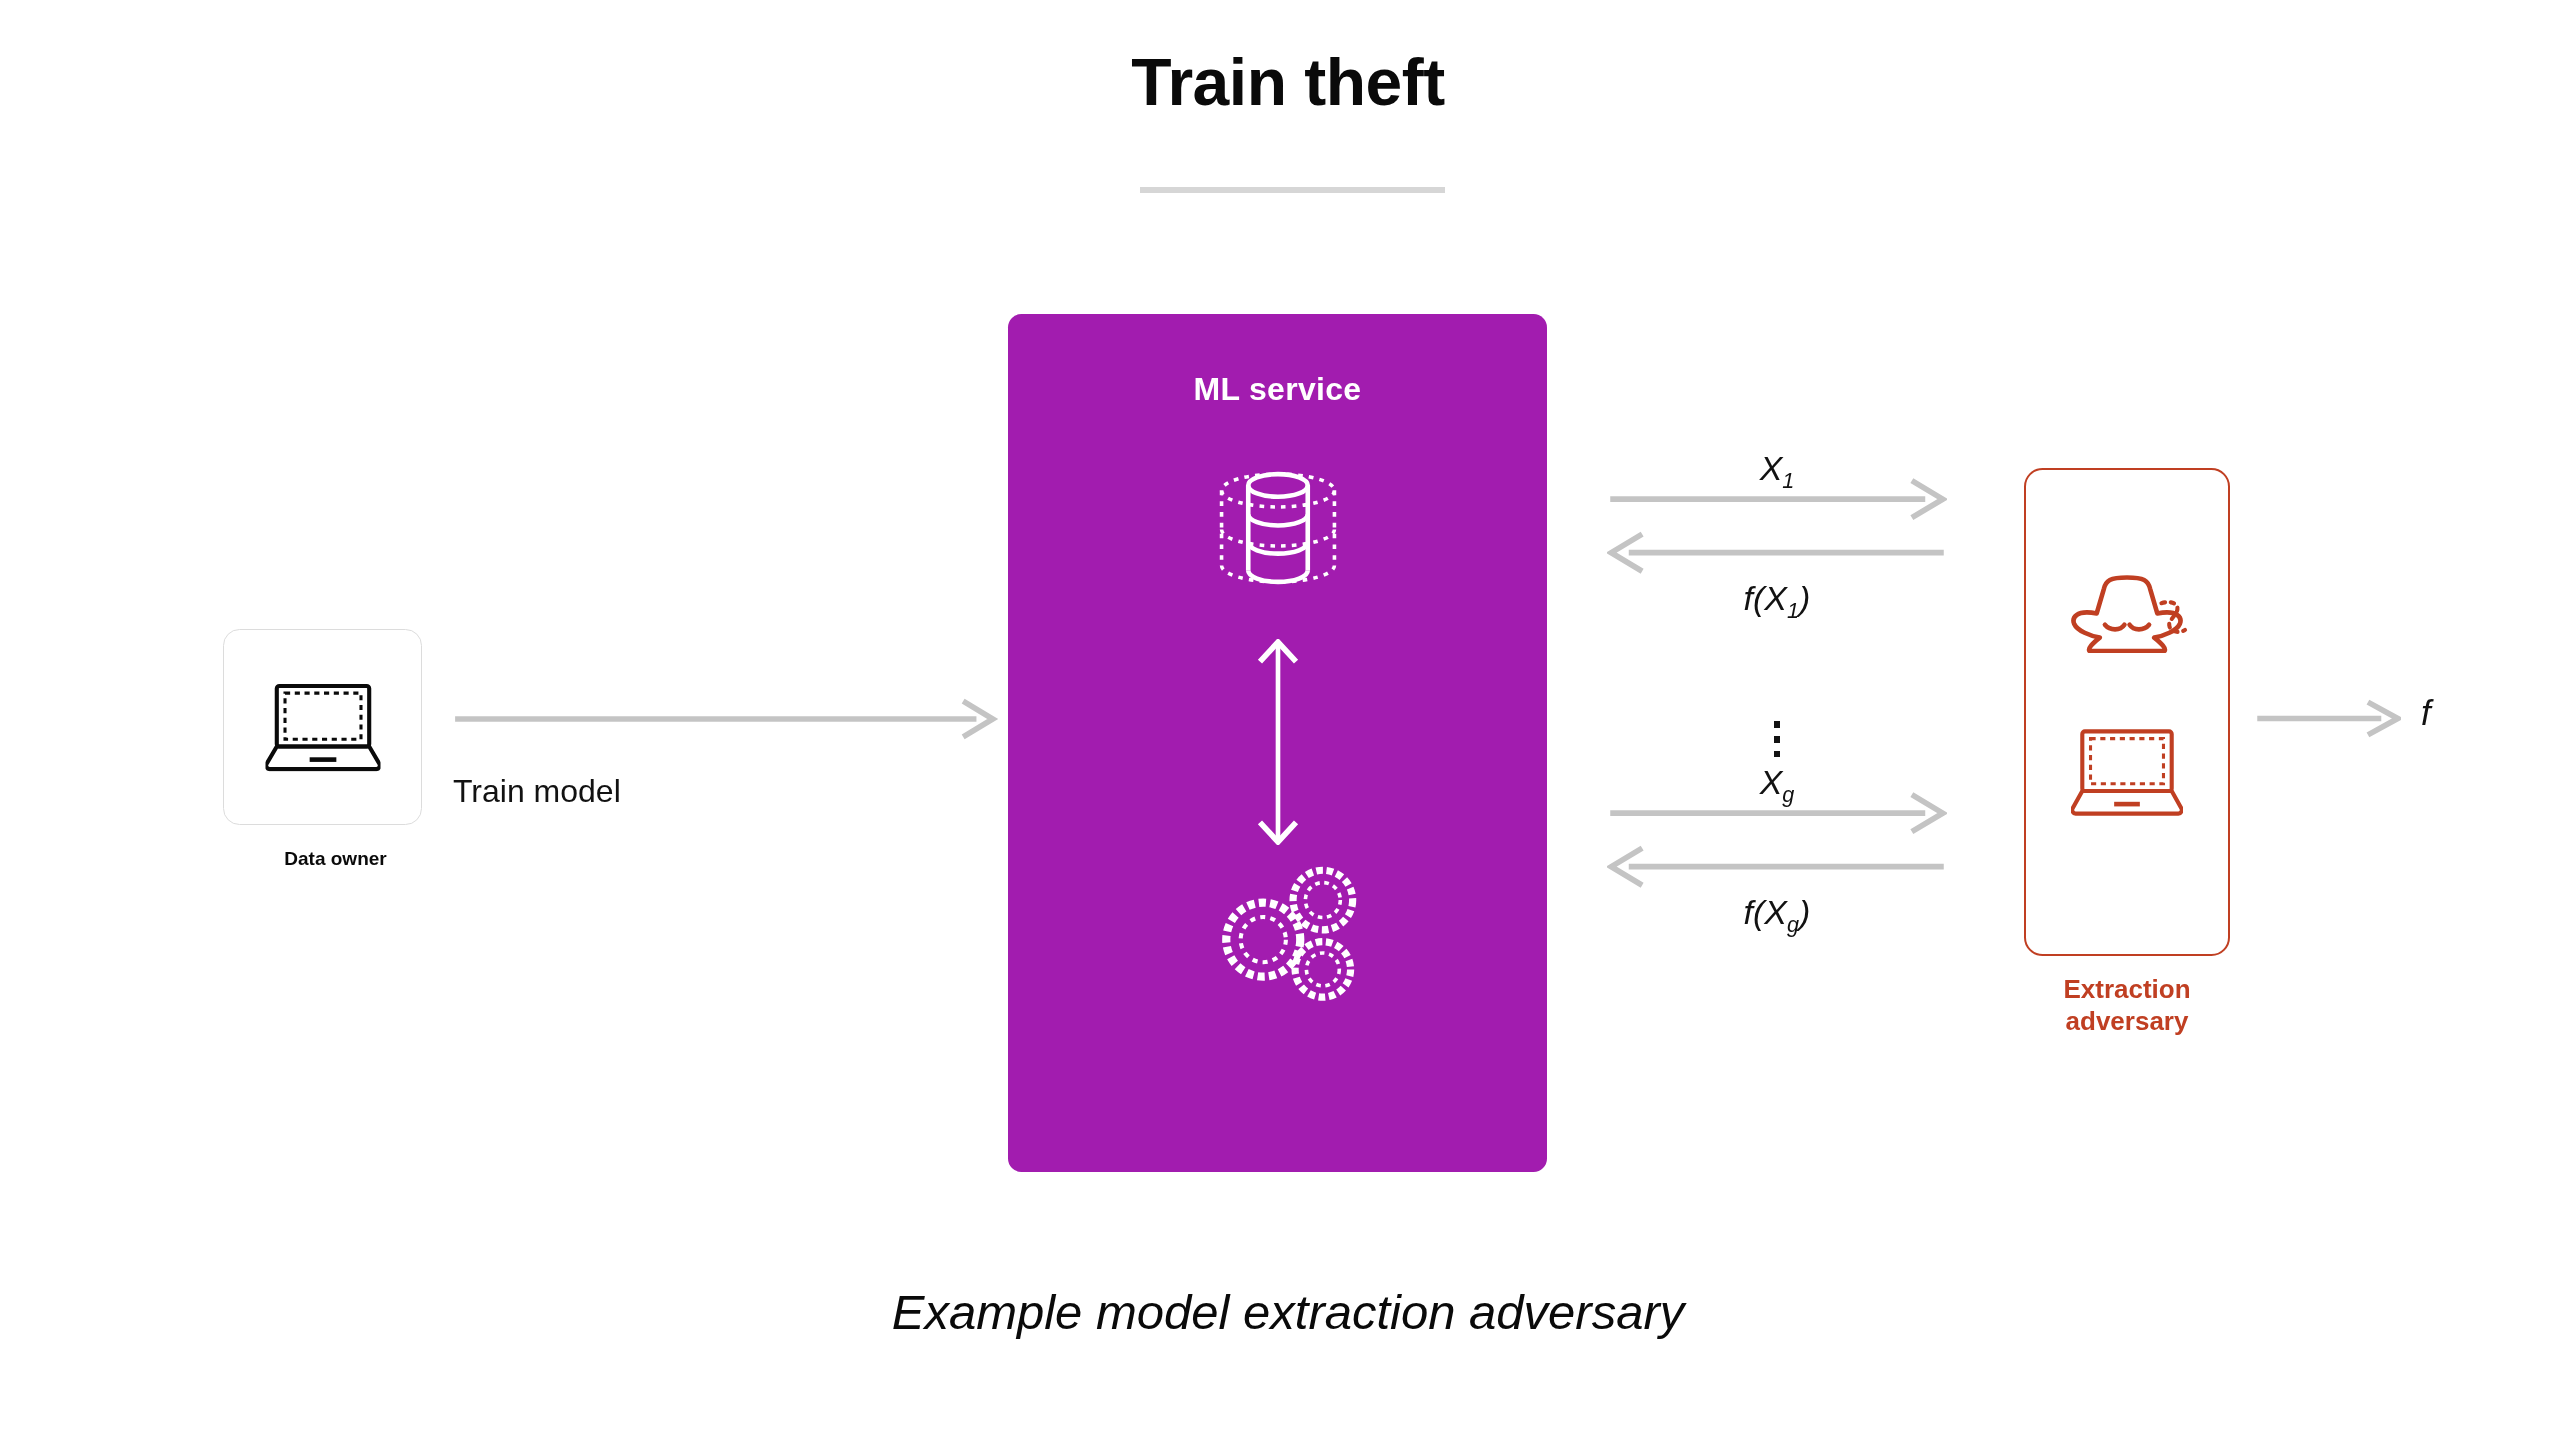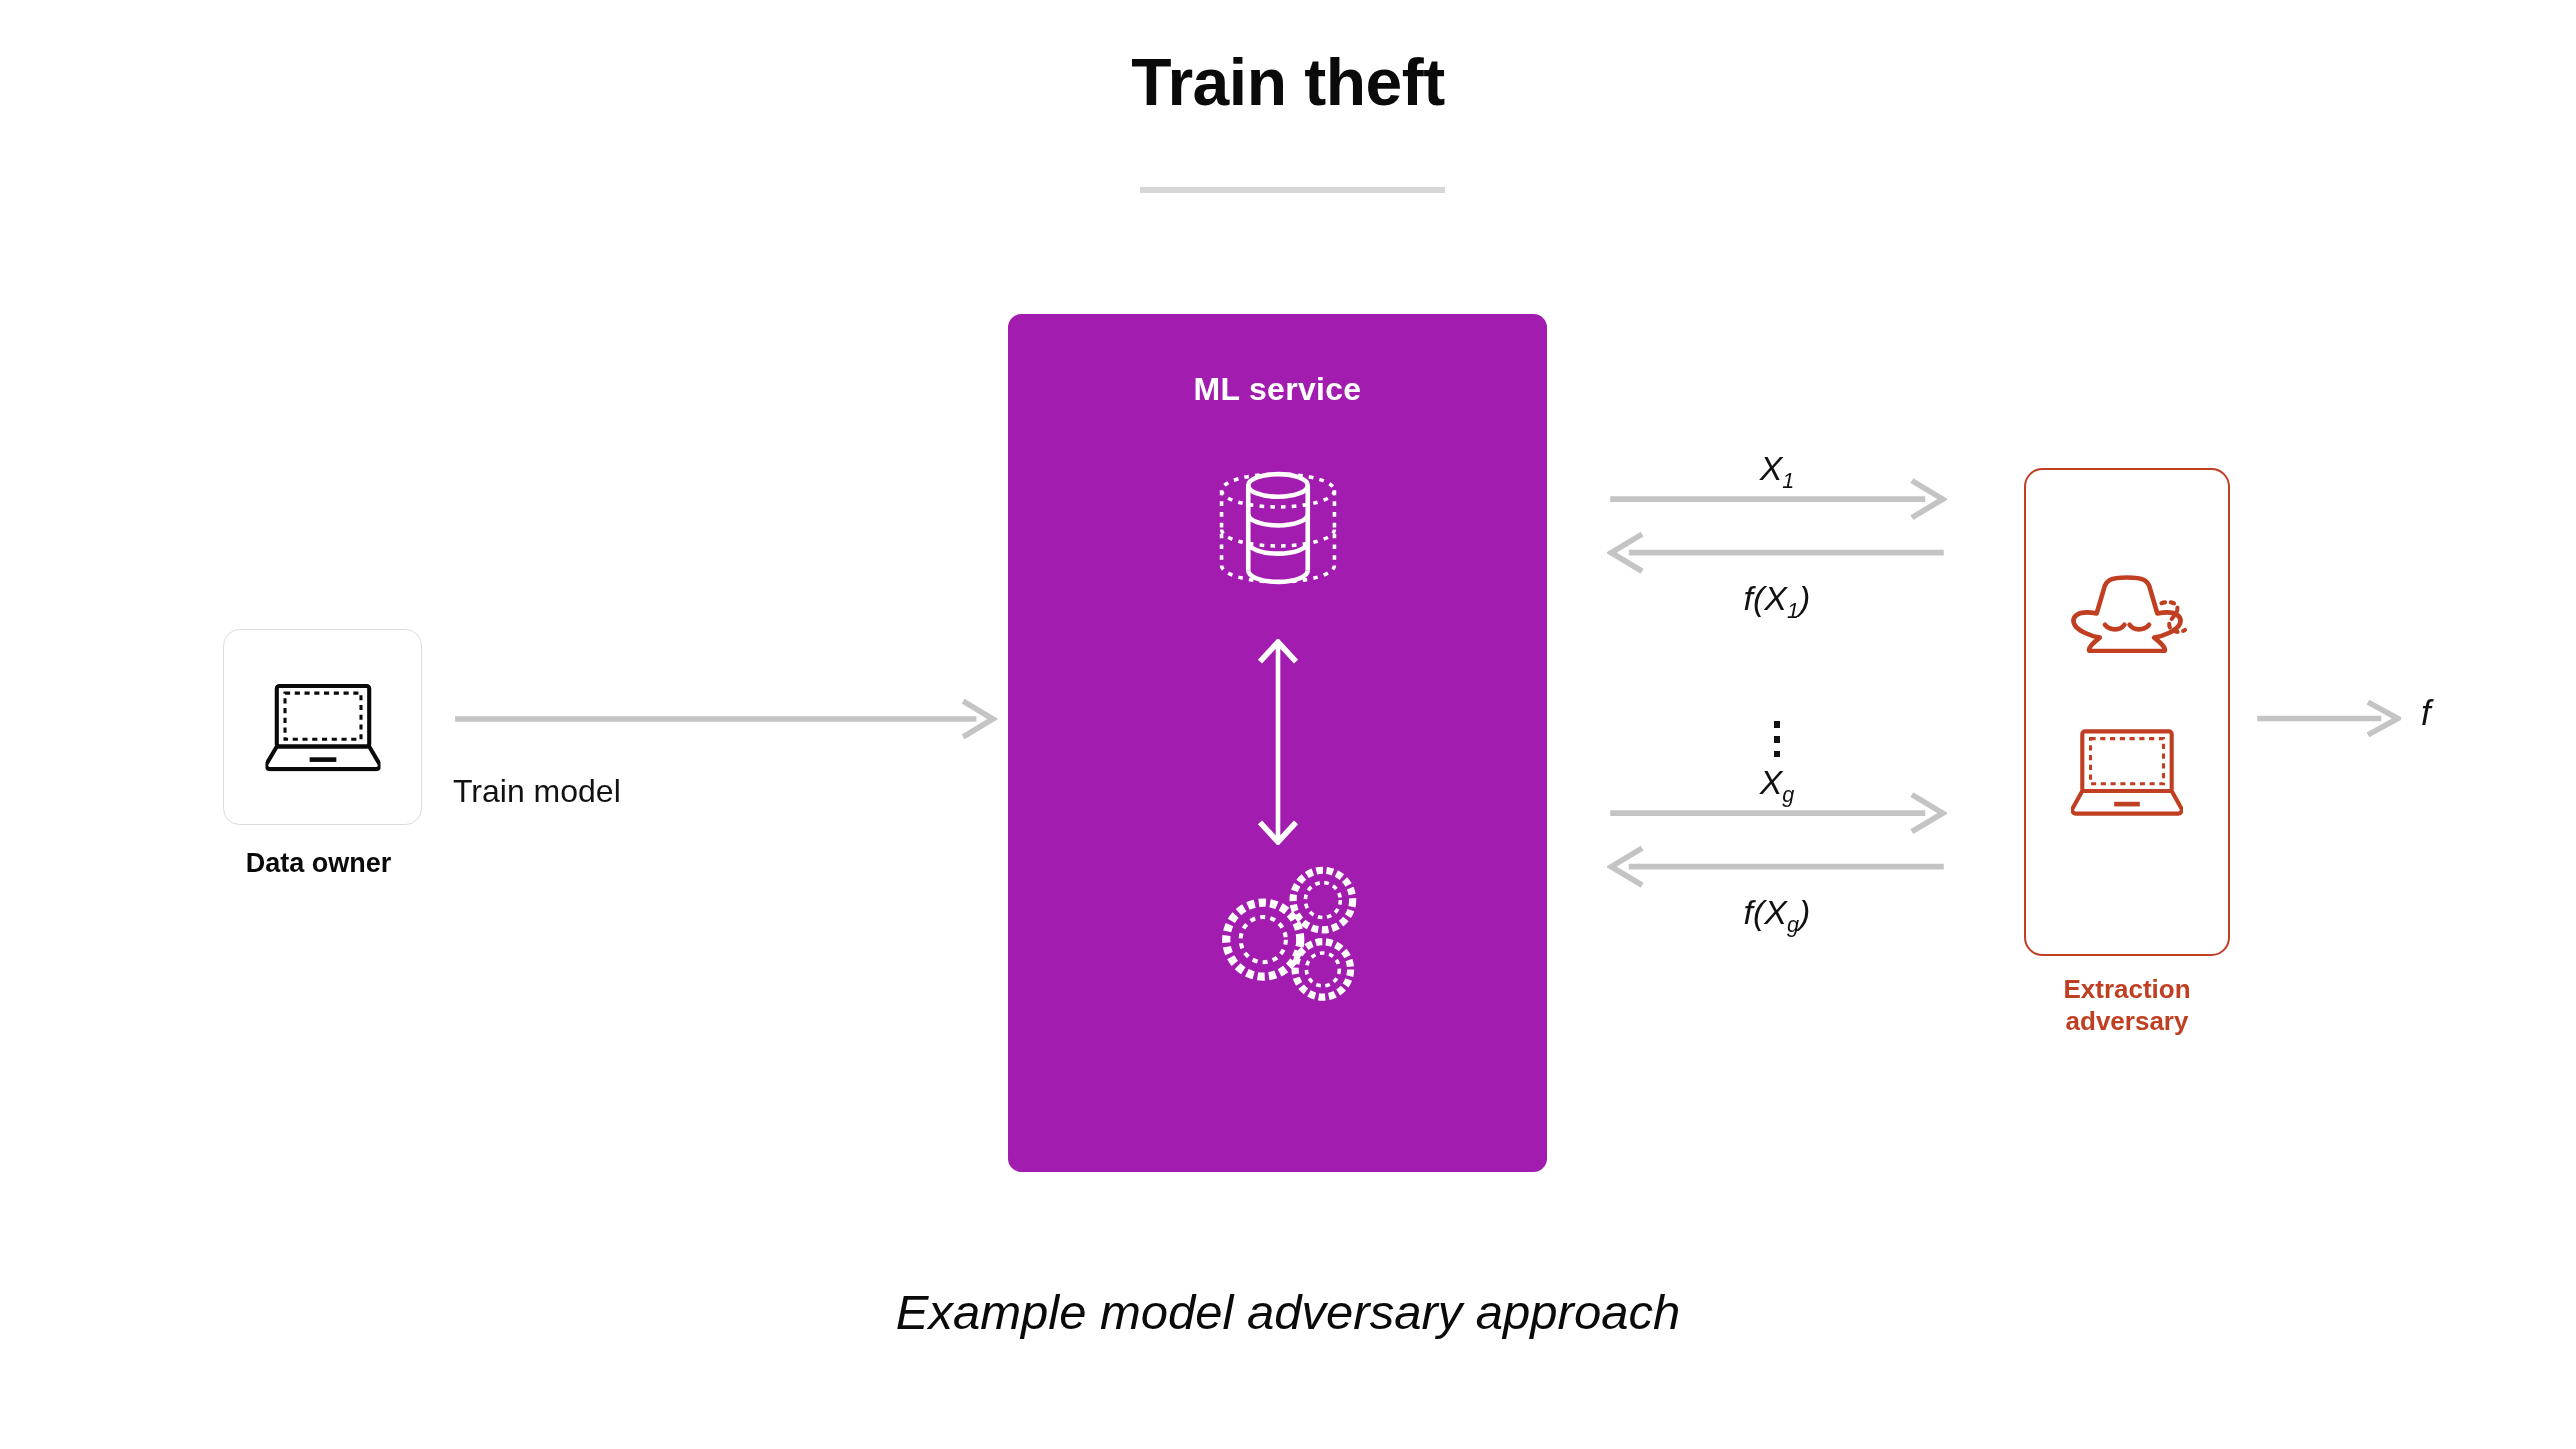--- a/index.html
+++ b/index.html
@@ -52,25 +52,25 @@
   #data-owner-icon {
     position: absolute;
     left: 50%;
     top: 50%;
     transform: translate(-50%, -50%);
     width: 115px;
     height: 89px;
   }
   #data-owner-label {
     position: absolute;
-    left: 219px;
+    left: 236px;
     top: 849px;
     width: 199px;
     text-align: center;
-    font-size: 27px;
+    font-size: 19px;
     font-weight: bold;
     color: #0a0a0a;
     line-height: 1.1;
   }
 
   
   #train-arrow {
     position: absolute;
     left: 453px;
     top: 696px;
@@ -368,14 +368,14 @@
   <span>Extraction</span><br>
   <span>adversary</span>
 </div>
 
 <svg id="output-arrow" viewBox="0 0 280 80" fill="none">
   <line x1="0" y1="40" x2="242" y2="40" stroke="#c4c4c4" stroke-width="11"></line>
   <polyline points="216,8 274,40 216,72" stroke="#c4c4c4" stroke-width="11" fill="none"></polyline>
 </svg>
 <div id="output-label">f</div>
 
-<div id="caption">Example model adversary approach</div>
+<div id="caption">Example model extraction adversary</div>
 
 
 </body></html>

